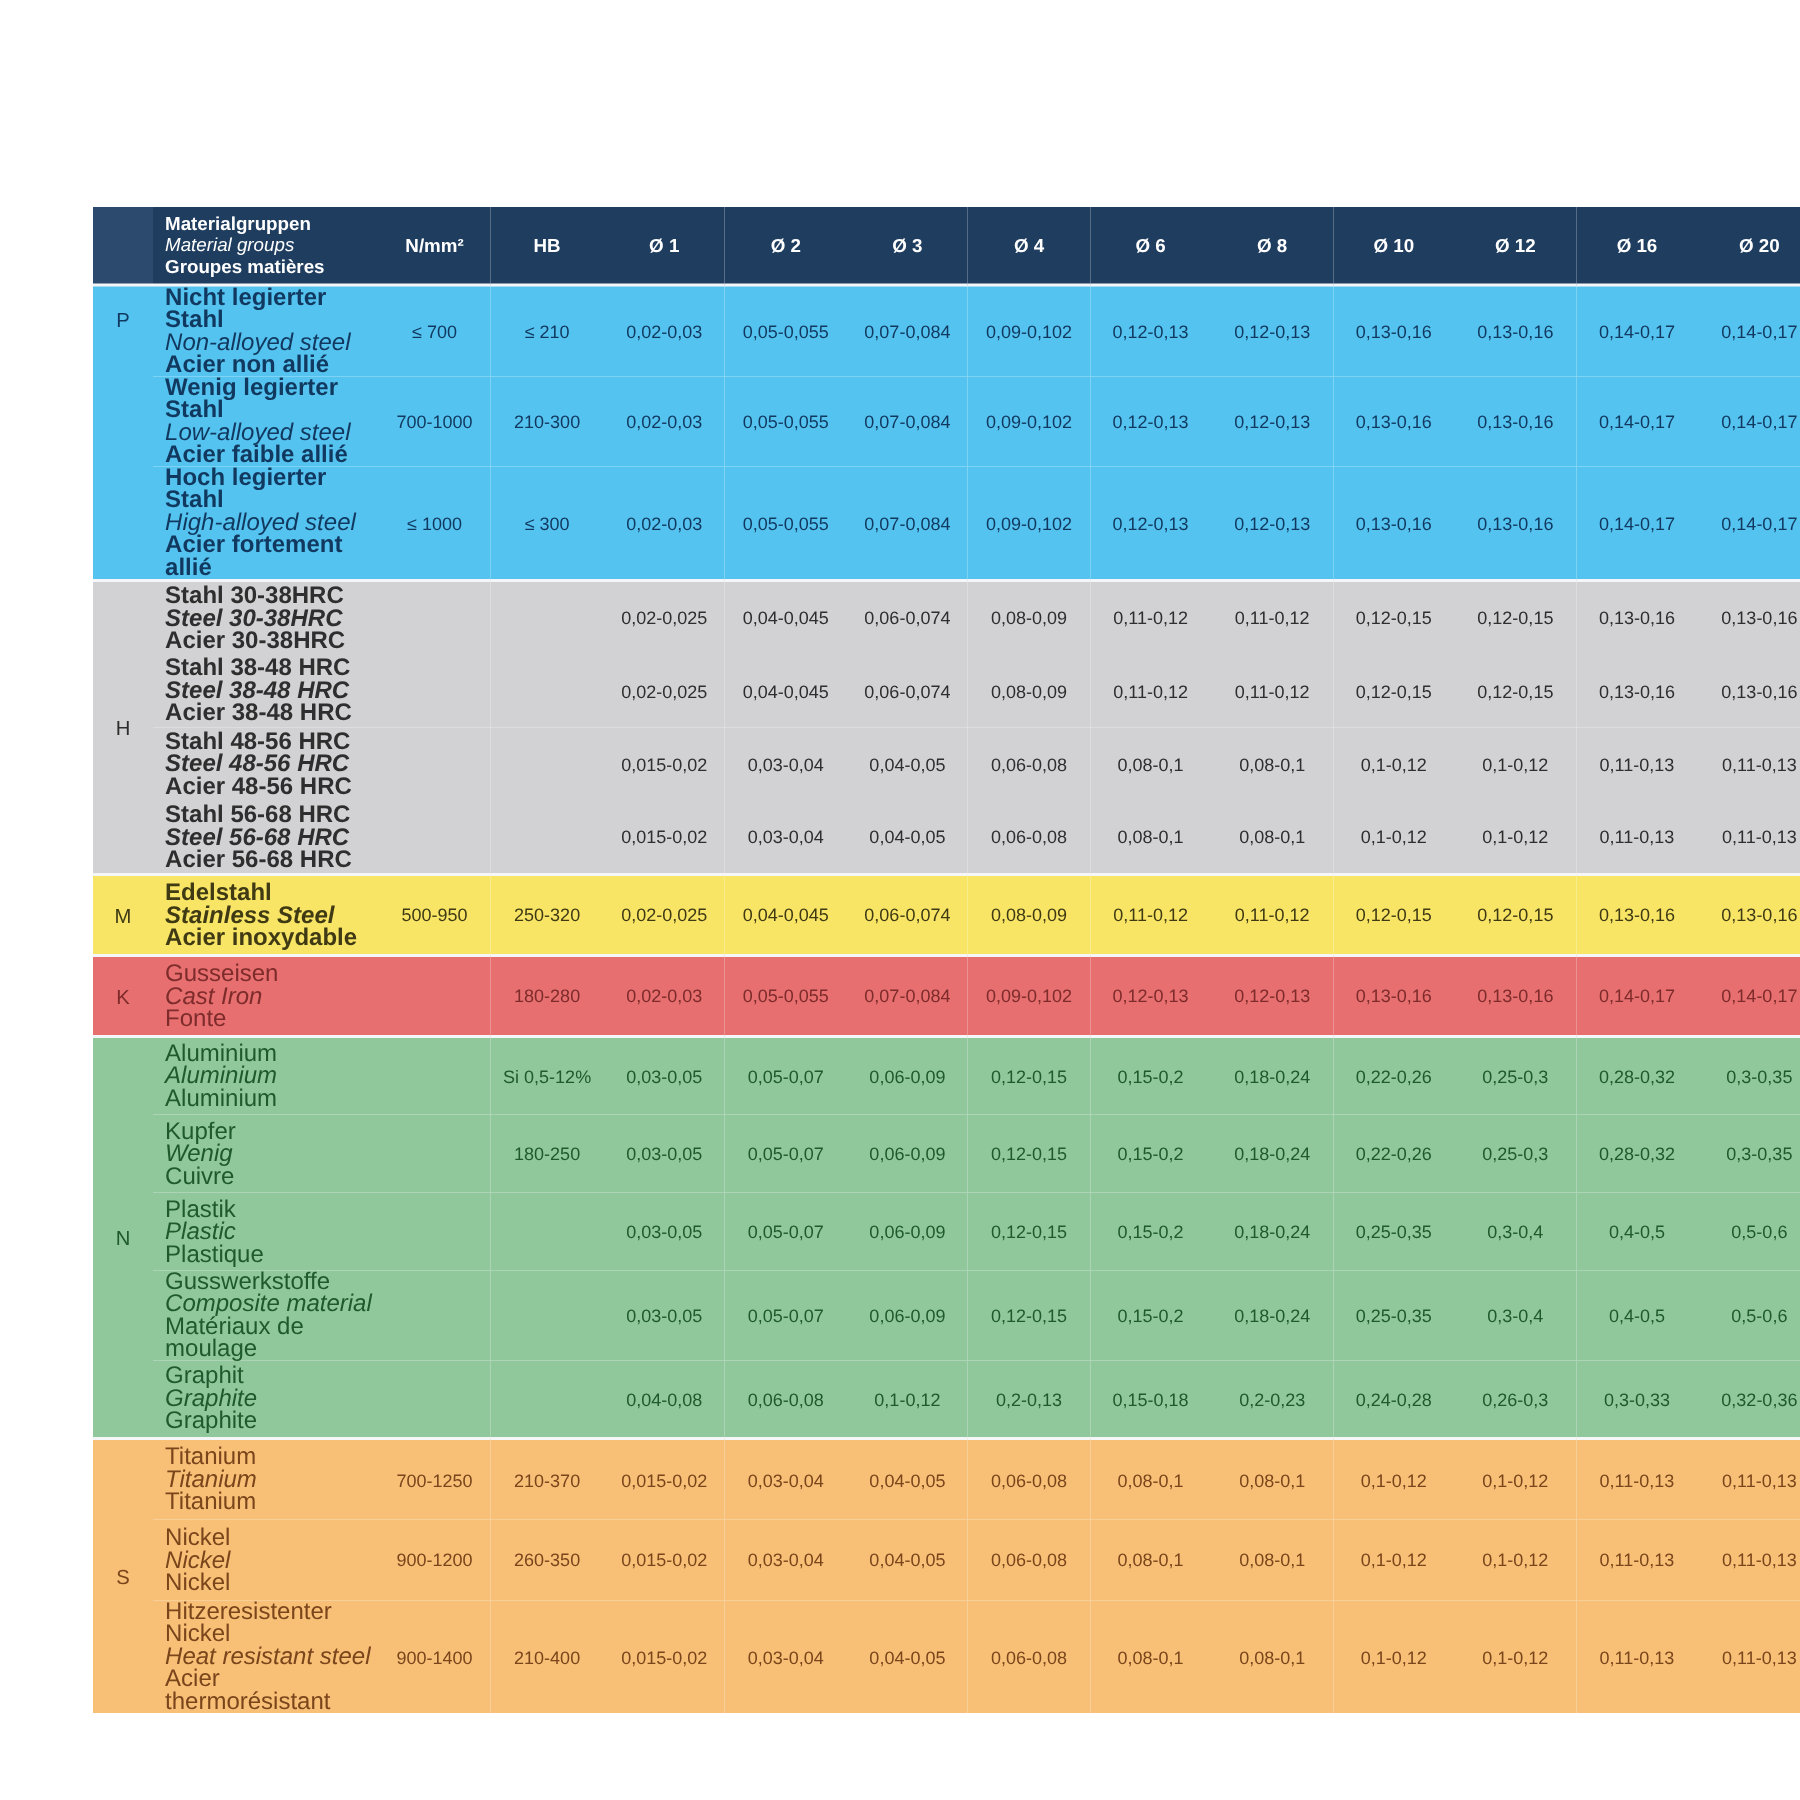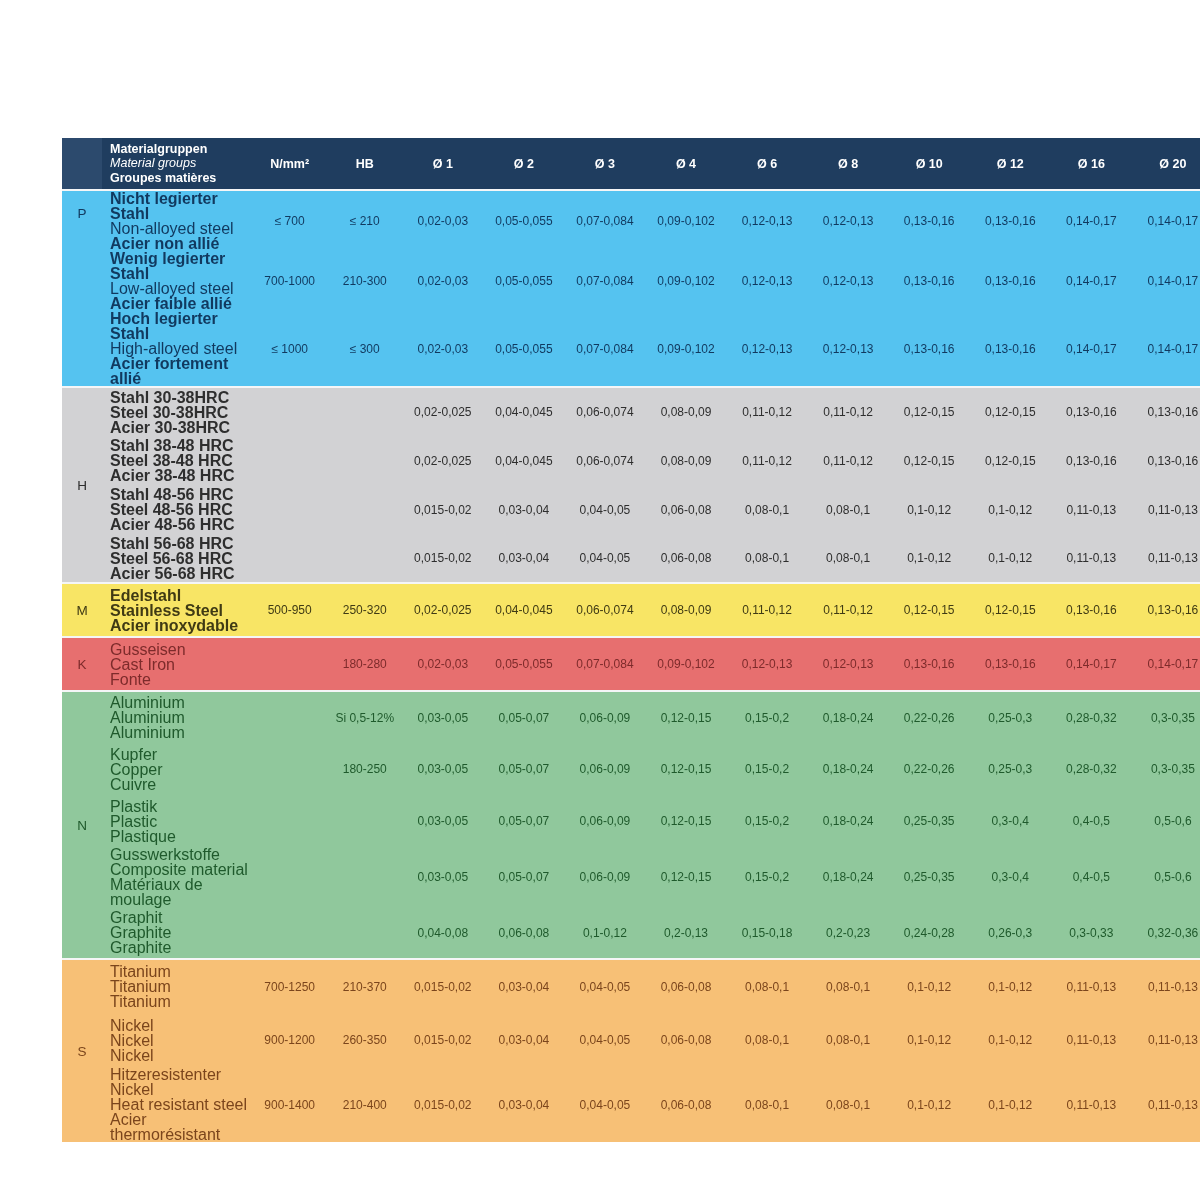--- a/index.html
+++ b/index.html
@@ -56,21 +56,21 @@
   tbody.section-S td { height: 54px; margin-top: 23px; }
 
   td.letter { font-size: 13.5px; }
   tbody.section-P td.letter { vertical-align: top; padding-top: 15px; }
 
   td.material {
     text-align: left;
     padding-left: 8px;
   }
   .mat-line { display: block; line-height: 15px; font-size: 16px; }
-  .mat-line.l2 { }
+  .mat-line.l2 { font-style: italic; }
   tbody.bold-names .mat-line.l1,
   tbody.bold-names .mat-line.l3 { font-weight: bold; }
   tbody.bold-names .mat-line.l2 { font-weight: bold; }
   tbody.section-P .mat-line.l2 { font-weight: normal; }
 </style>
 </head>
 <body>
 
 <div class="table-wrap">
   <table>
@@ -314,21 +314,21 @@
           <td>0,15-0,2</td>
           <td>0,18-0,24</td>
           <td>0,22-0,26</td>
           <td>0,25-0,3</td>
           <td>0,28-0,32</td>
           <td>0,3-0,35</td>
         </tr>
         <tr>
           <td class="material">
             <span class="mat-line l1">Kupfer</span>
-            <span class="mat-line l2">Copper</span>
+            <span class="mat-line l2">Wenig</span>
             <span class="mat-line l3">Cuivre</span>
           </td>
           <td></td>
           <td>180-250</td>
           <td>0,03-0,05</td>
           <td>0,05-0,07</td>
           <td>0,06-0,09</td>
           <td>0,12-0,15</td>
           <td>0,15-0,2</td>
           <td>0,18-0,24</td>

